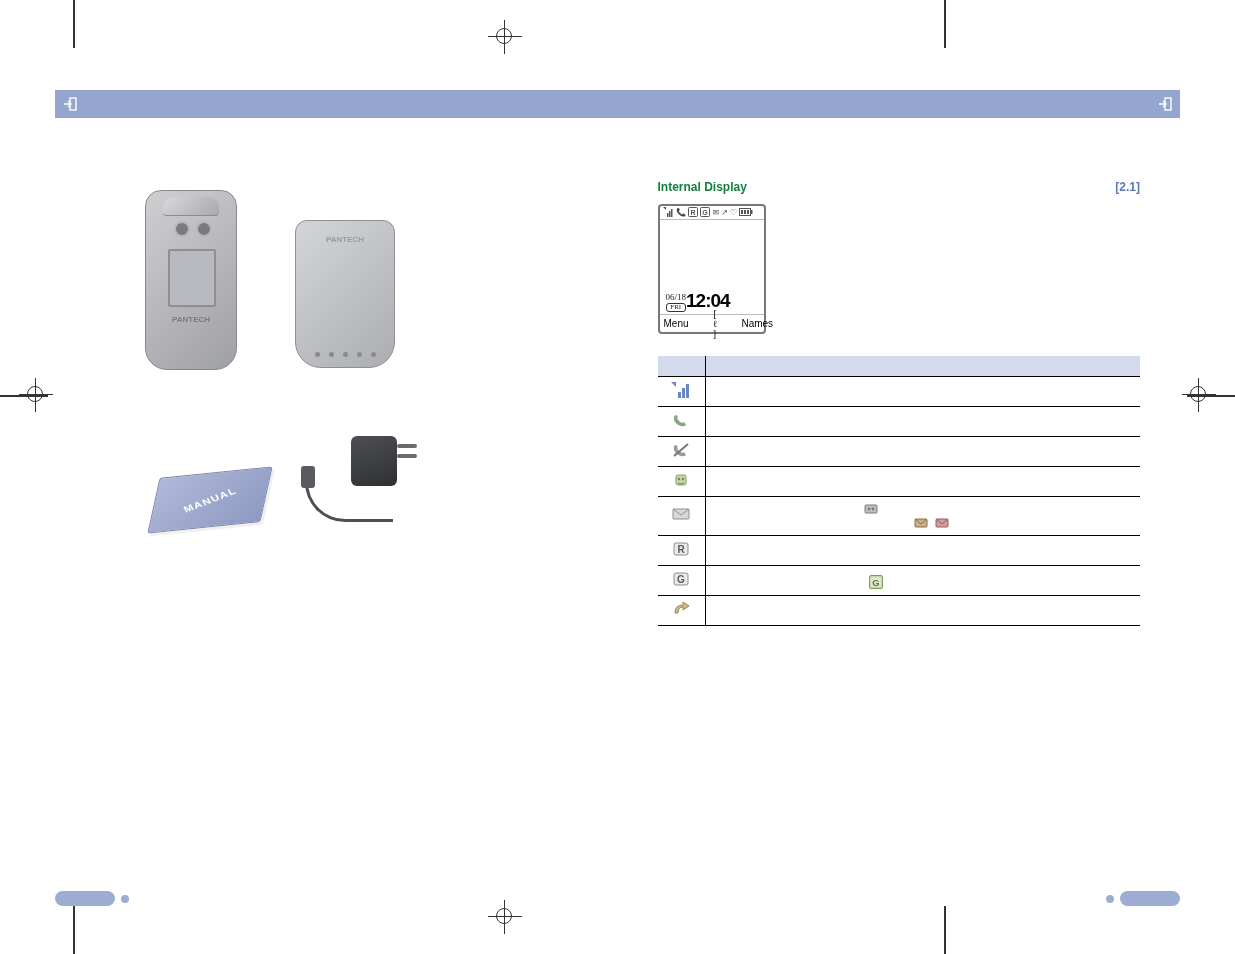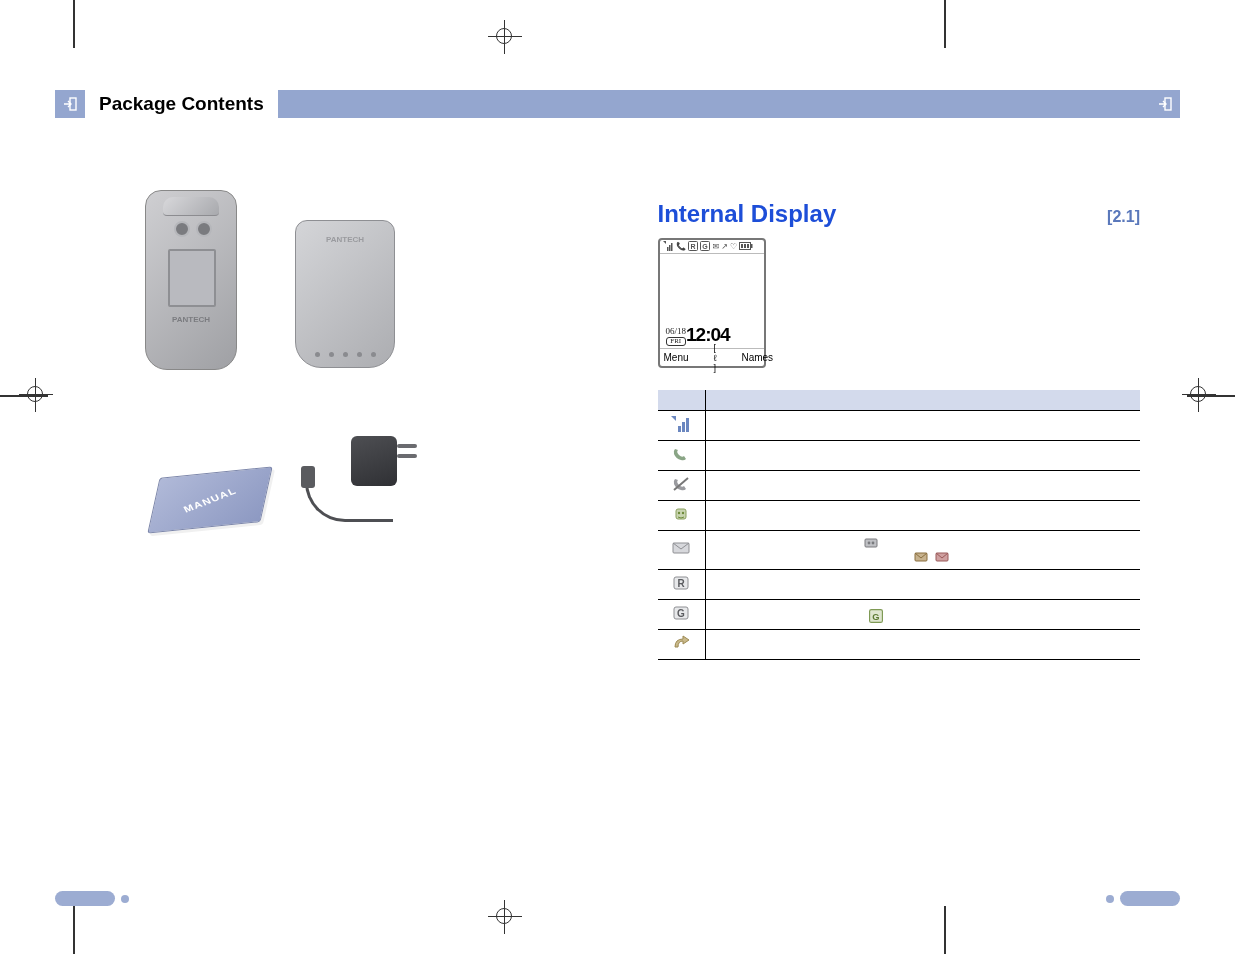--- a/index.html
+++ b/index.html
@@ -153,22 +153,22 @@
   .charger .plug {
     position:absolute; top:30px; left:0; width:14px; height:22px;
     background:#5a5b5f; border-radius:3px;
   }
 
   
   .section-header {
     display:flex; justify-content:space-between; align-items:baseline;
     margin-bottom: 10px;
   }
-  .section-title { color:#1d4ed8; font-weight:bold; font-size:24px;margin-top:20px; }
-  .section-num   { color:#5a78bb; font-weight:bold; font-size:16px; }
+  .section-title { color:#15803d; font-weight:bold; font-size:12px; }
+  .section-num   { color:#5a78bb; font-weight:bold; font-size:12px; }
 
   
   .display-mock {
     width: 108px; height: 130px;
     border:2px solid #777; border-radius:4px;
     background:#fff;
     display:flex; flex-direction:column;
     margin-bottom: 22px;
   }
   .dm-status {
@@ -252,21 +252,20 @@
 
 <div class="header">
   <div class="hdr-left-pad">
     <span class="door-icon">
       <svg viewBox="0 0 14 14">
           <rect x="7" y="1" width="6" height="12" fill="none" stroke="#fff" stroke-width="1.4"></rect>
           <path d="M1 7 H8 M5 4 L8 7 L5 10" fill="none" stroke="#fff" stroke-width="1.4"></path>
         </svg>
     </span>
   </div>
-  <div class="hdr-left-title">Package Contents</div>
   <div class="hdr-mid"></div>
   <div class="hdr-right-pad">
     <span class="door-icon">
       <svg viewBox="0 0 14 14">
           <rect x="7" y="1" width="6" height="12" fill="none" stroke="#fff" stroke-width="1.4"></rect>
           <path d="M1 7 H8 M5 4 L8 7 L5 10" fill="none" stroke="#fff" stroke-width="1.4"></path>
         </svg>
     </span>
   </div>
 </div>

